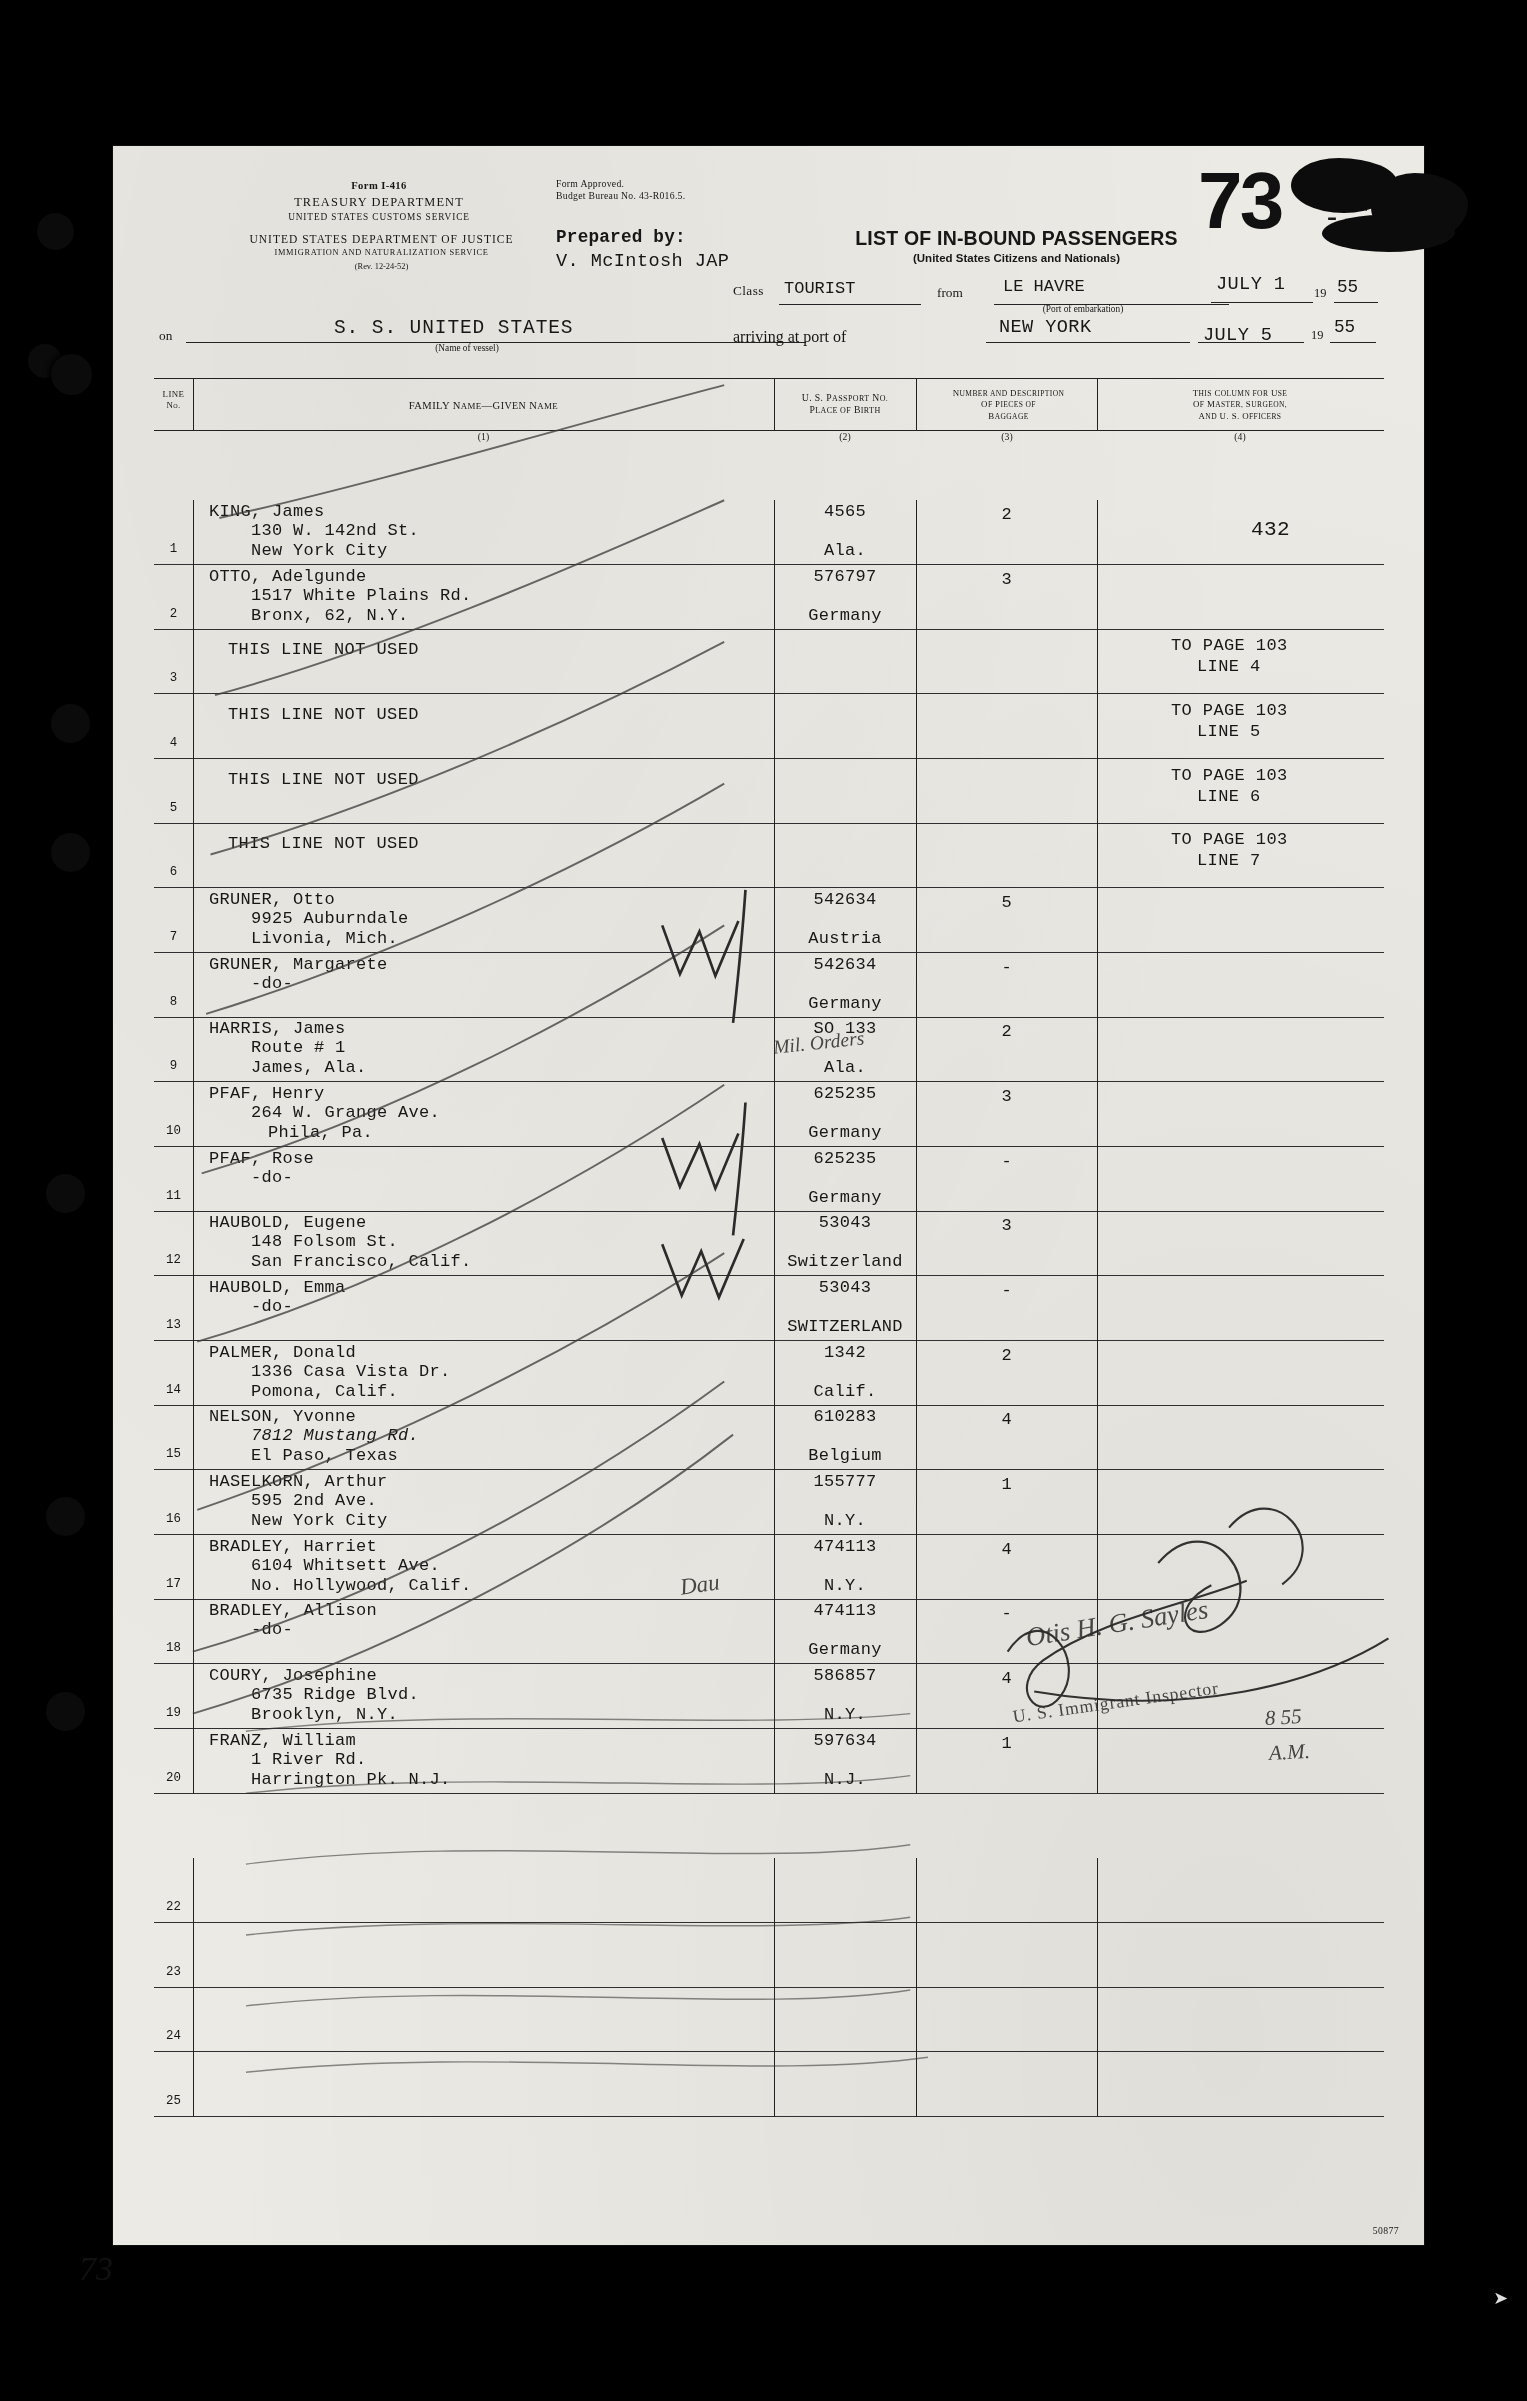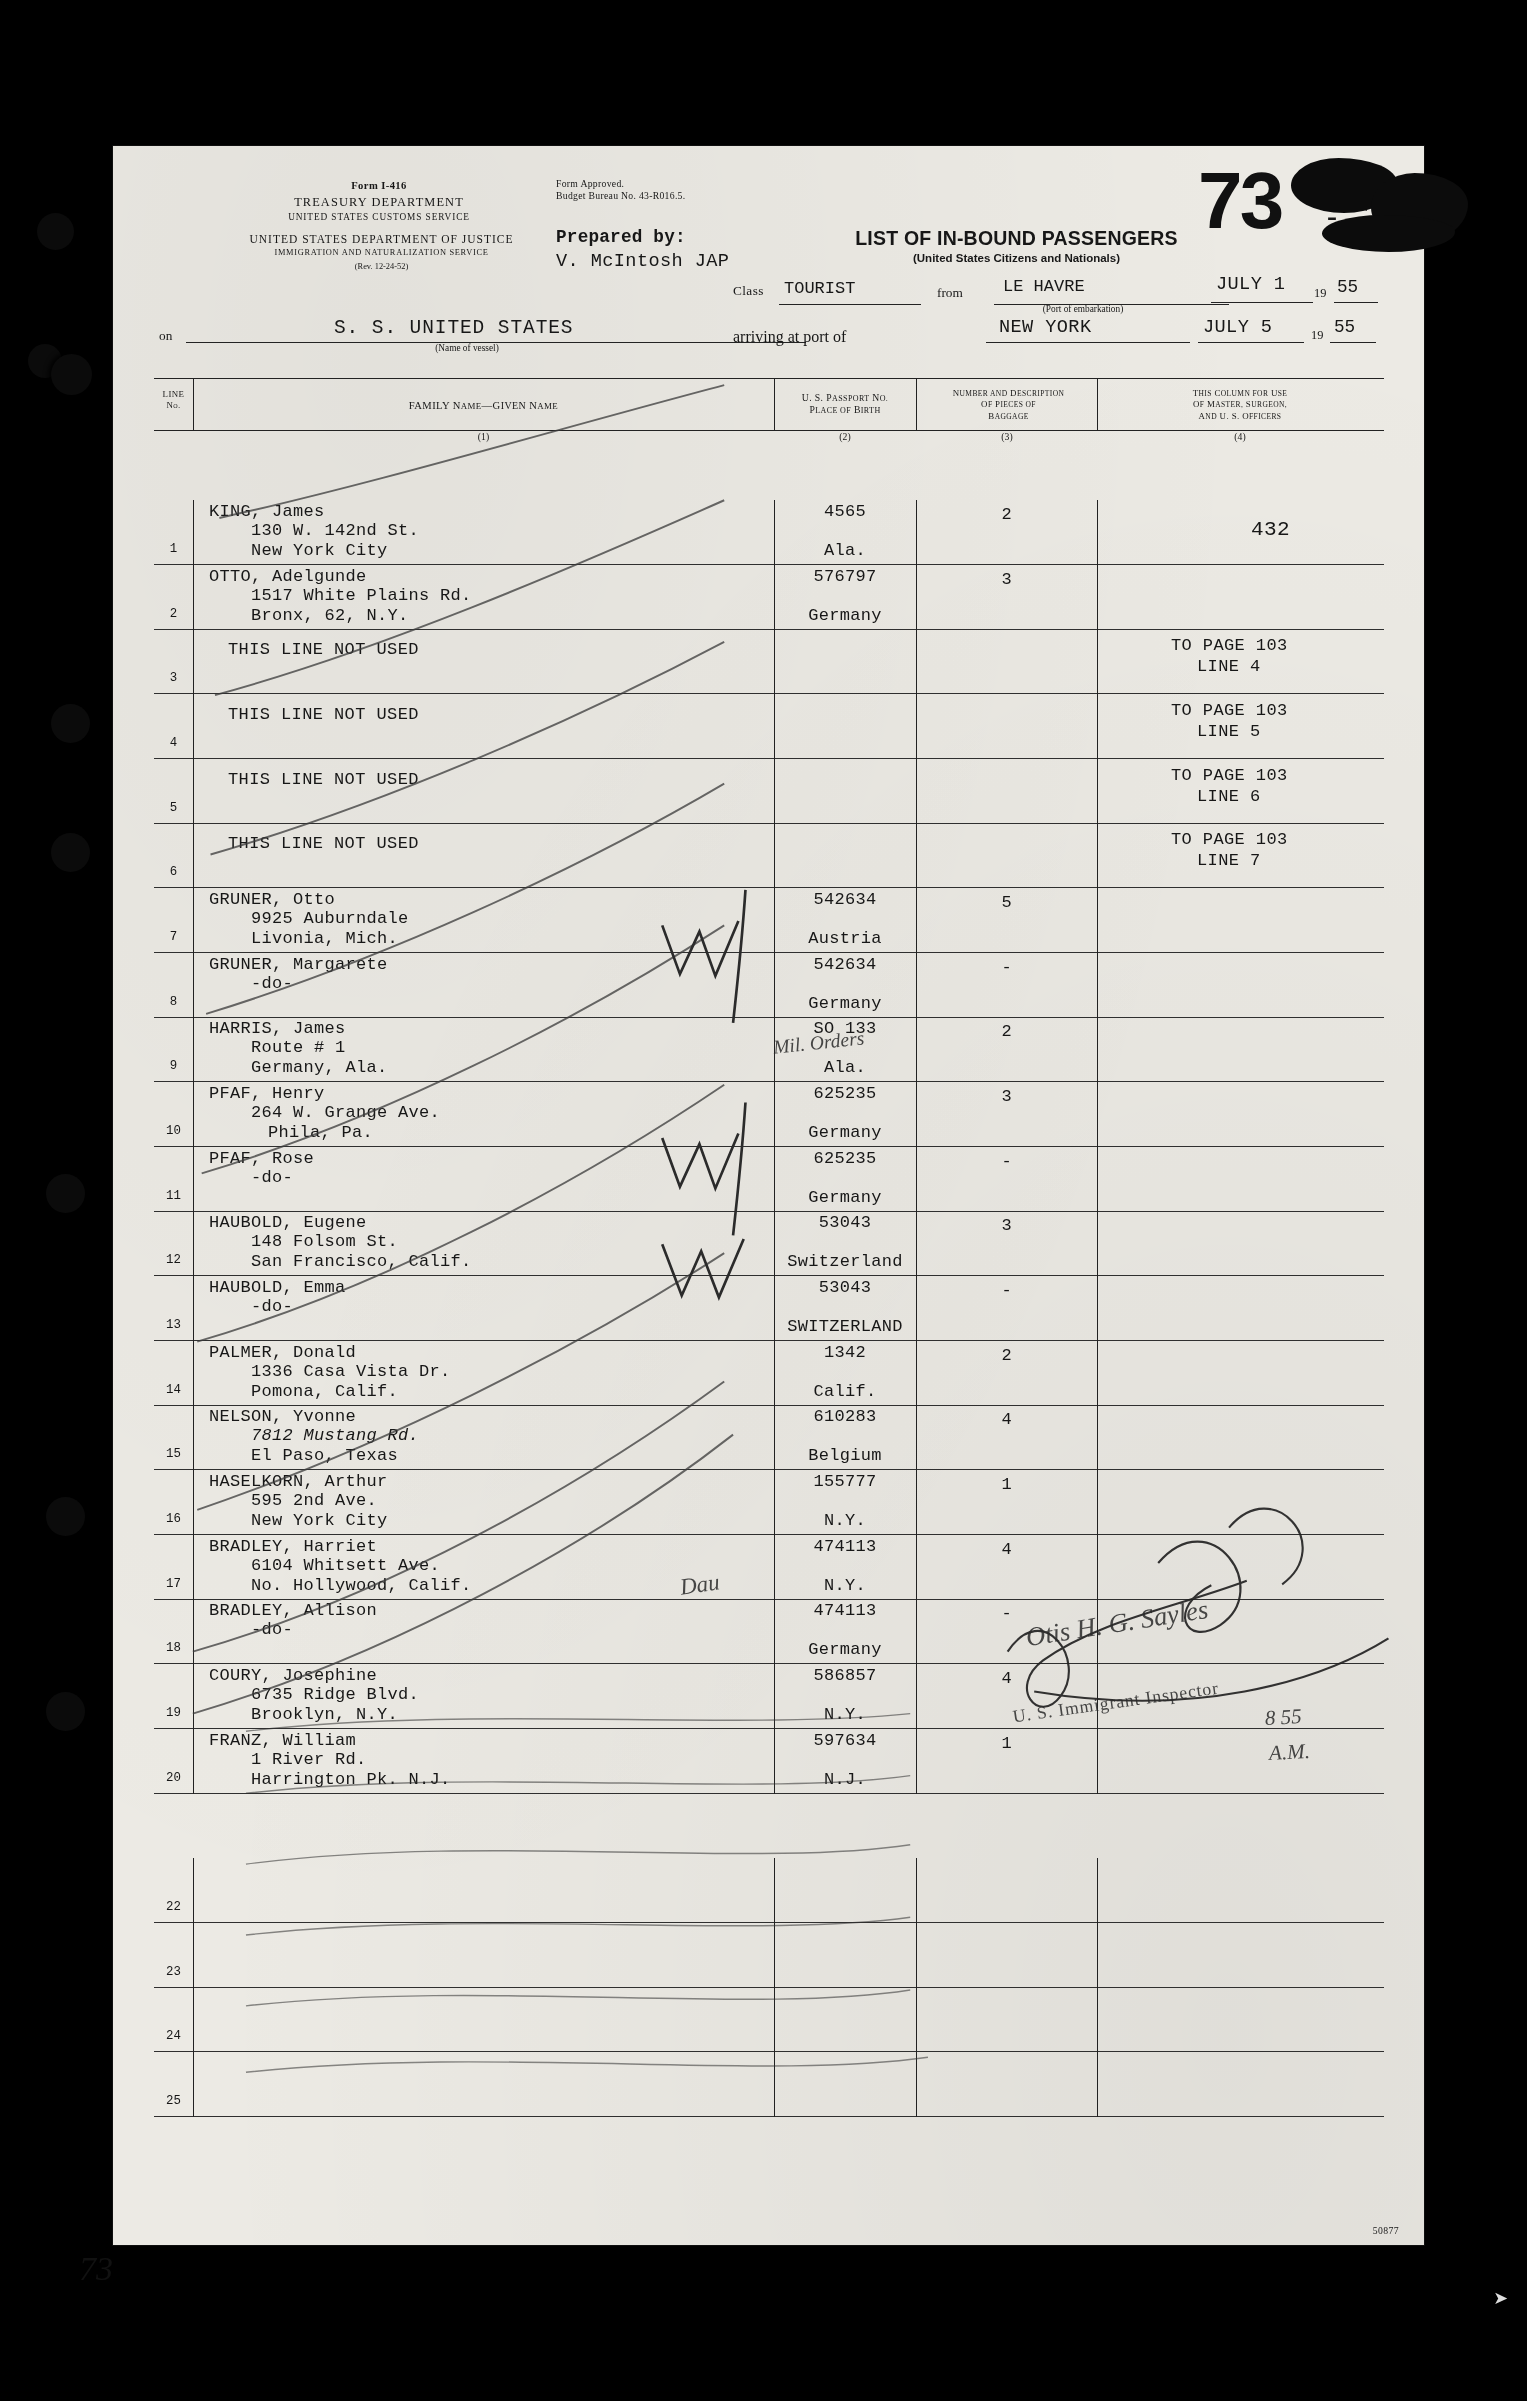--- a/index.html
+++ b/index.html
@@ -57,21 +57,21 @@
   .embark{position:absolute;left:824px;top:158px;width:292px;text-align:center;font-size:9.3px;}
   .dep-date{position:absolute;left:1103px;top:128px;font-family:"Liberation Mono",monospace;font-size:18.6px;letter-spacing:0.4px;}
   .dep-19{position:absolute;left:1201px;top:140px;font-size:12.4px;}
   .dep-yr{position:absolute;left:1224px;top:131px;font-family:"Liberation Mono",monospace;font-size:17.7px;}
 
   .on-lbl{position:absolute;left:46px;top:182px;font-size:13.3px;}
   .vessel{position:absolute;left:221px;top:171px;font-family:"Liberation Mono",monospace;font-size:19.5px;letter-spacing:0.9px;}
   .vessel-lbl{position:absolute;left:221px;top:197px;width:266px;text-align:center;font-size:9.3px;}
   .arriving{position:absolute;left:620px;top:182px;font-size:16px;font-family:Liberation Serif, serif;}
   .port-val{position:absolute;left:886px;top:171px;font-family:"Liberation Mono",monospace;font-size:18.6px;letter-spacing:0.4px;}
-  .arr-date{position:absolute;left:1090px;top:171px;font-family:"Liberation Mono",monospace;font-size:18.6px;letter-spacing:0.4px;}
+  .arr-date{position:absolute;left:1090px;top:179px;font-family:"Liberation Mono",monospace;font-size:18.6px;letter-spacing:0.4px;}
   .arr-19{position:absolute;left:1198px;top:182px;font-size:12.4px;}
   .arr-yr{position:absolute;left:1221px;top:171px;font-family:"Liberation Mono",monospace;font-size:17.7px;}
 
   .ruleline{position:absolute;background:#232323;height:0.9px;}
 
   
   .tbl{position:absolute;left:41px;top:232px;width:1230px;}
   .thead{position:relative;height:51px;border-top:1.4px solid #222;border-bottom:1.4px solid #222;}
   .vline{position:absolute;top:0;width:1.2px;background:#222;}
 
@@ -293,21 +293,21 @@
           </div>
           <div class="row" style="position: absolute; left: 0px; top: 517px; width: 1230px; height: 65px; border: 0px;">
             <div class="rowline"></div>
             <div class="vline" style="left:39px;height:65px;"></div>
             <div class="vline" style="left:620px;height:65px;"></div>
             <div class="vline" style="left:762px;height:65px;"></div>
             <div class="vline" style="left:943px;height:65px;"></div>
             <div class="lineno" style="top:42px;">9</div>
             <div class="nm" style="top:1.8px;">HARRIS, James</div>
             <div class="nm" style="left:97px;top:21px;">Route # 1</div>
-            <div class="nm" style="left:97px;top:41px;">Germany, Ala.</div>
+            <div class="nm" style="left:97px;top:41px;">James, Ala.</div>
             <div class="pp" style="left:620px;top:1.8px;">SO 133</div>
             <div class="pp" style="left:620px;top:41px;">Ala.</div>
             <div class="bag" style="left:826px;top:5.3px;">2</div>
           </div>
           <div class="row" style="position: absolute; left: 0px; top: 582px; width: 1230px; height: 65px; border: 0px;">
             <div class="rowline"></div>
             <div class="vline" style="left:39px;height:65px;"></div>
             <div class="vline" style="left:620px;height:65px;"></div>
             <div class="vline" style="left:762px;height:65px;"></div>
             <div class="vline" style="left:943px;height:65px;"></div>

